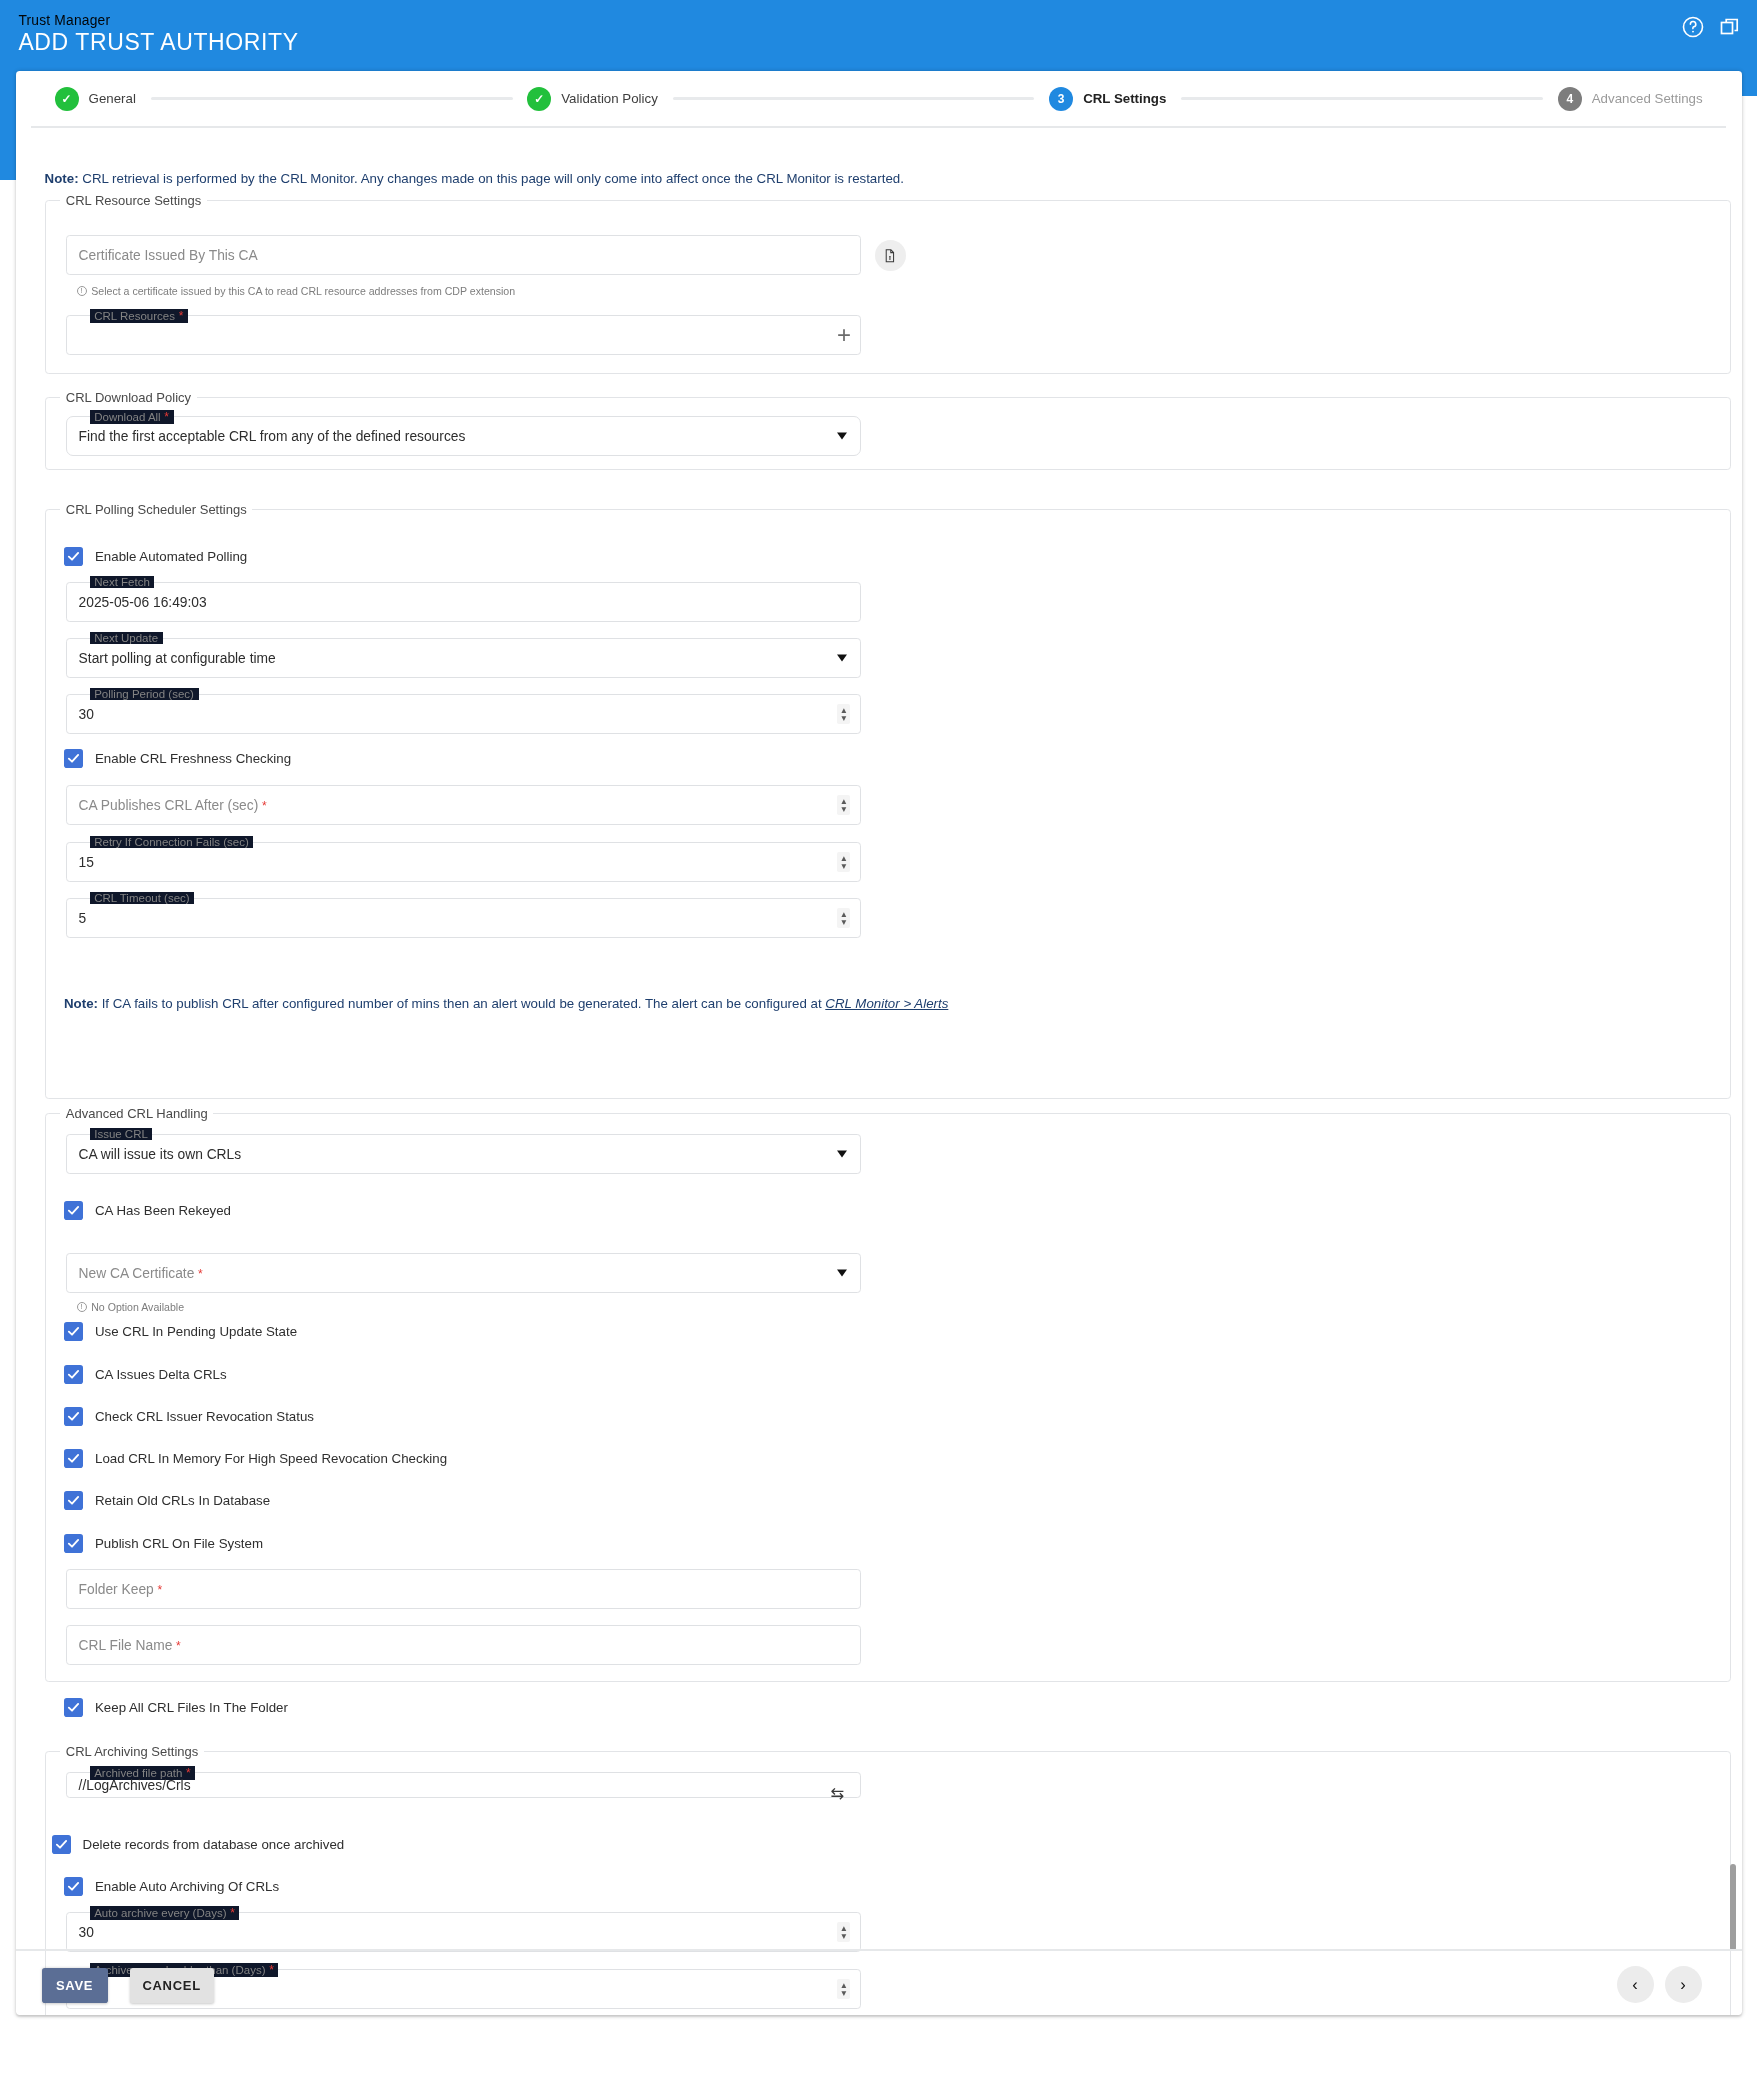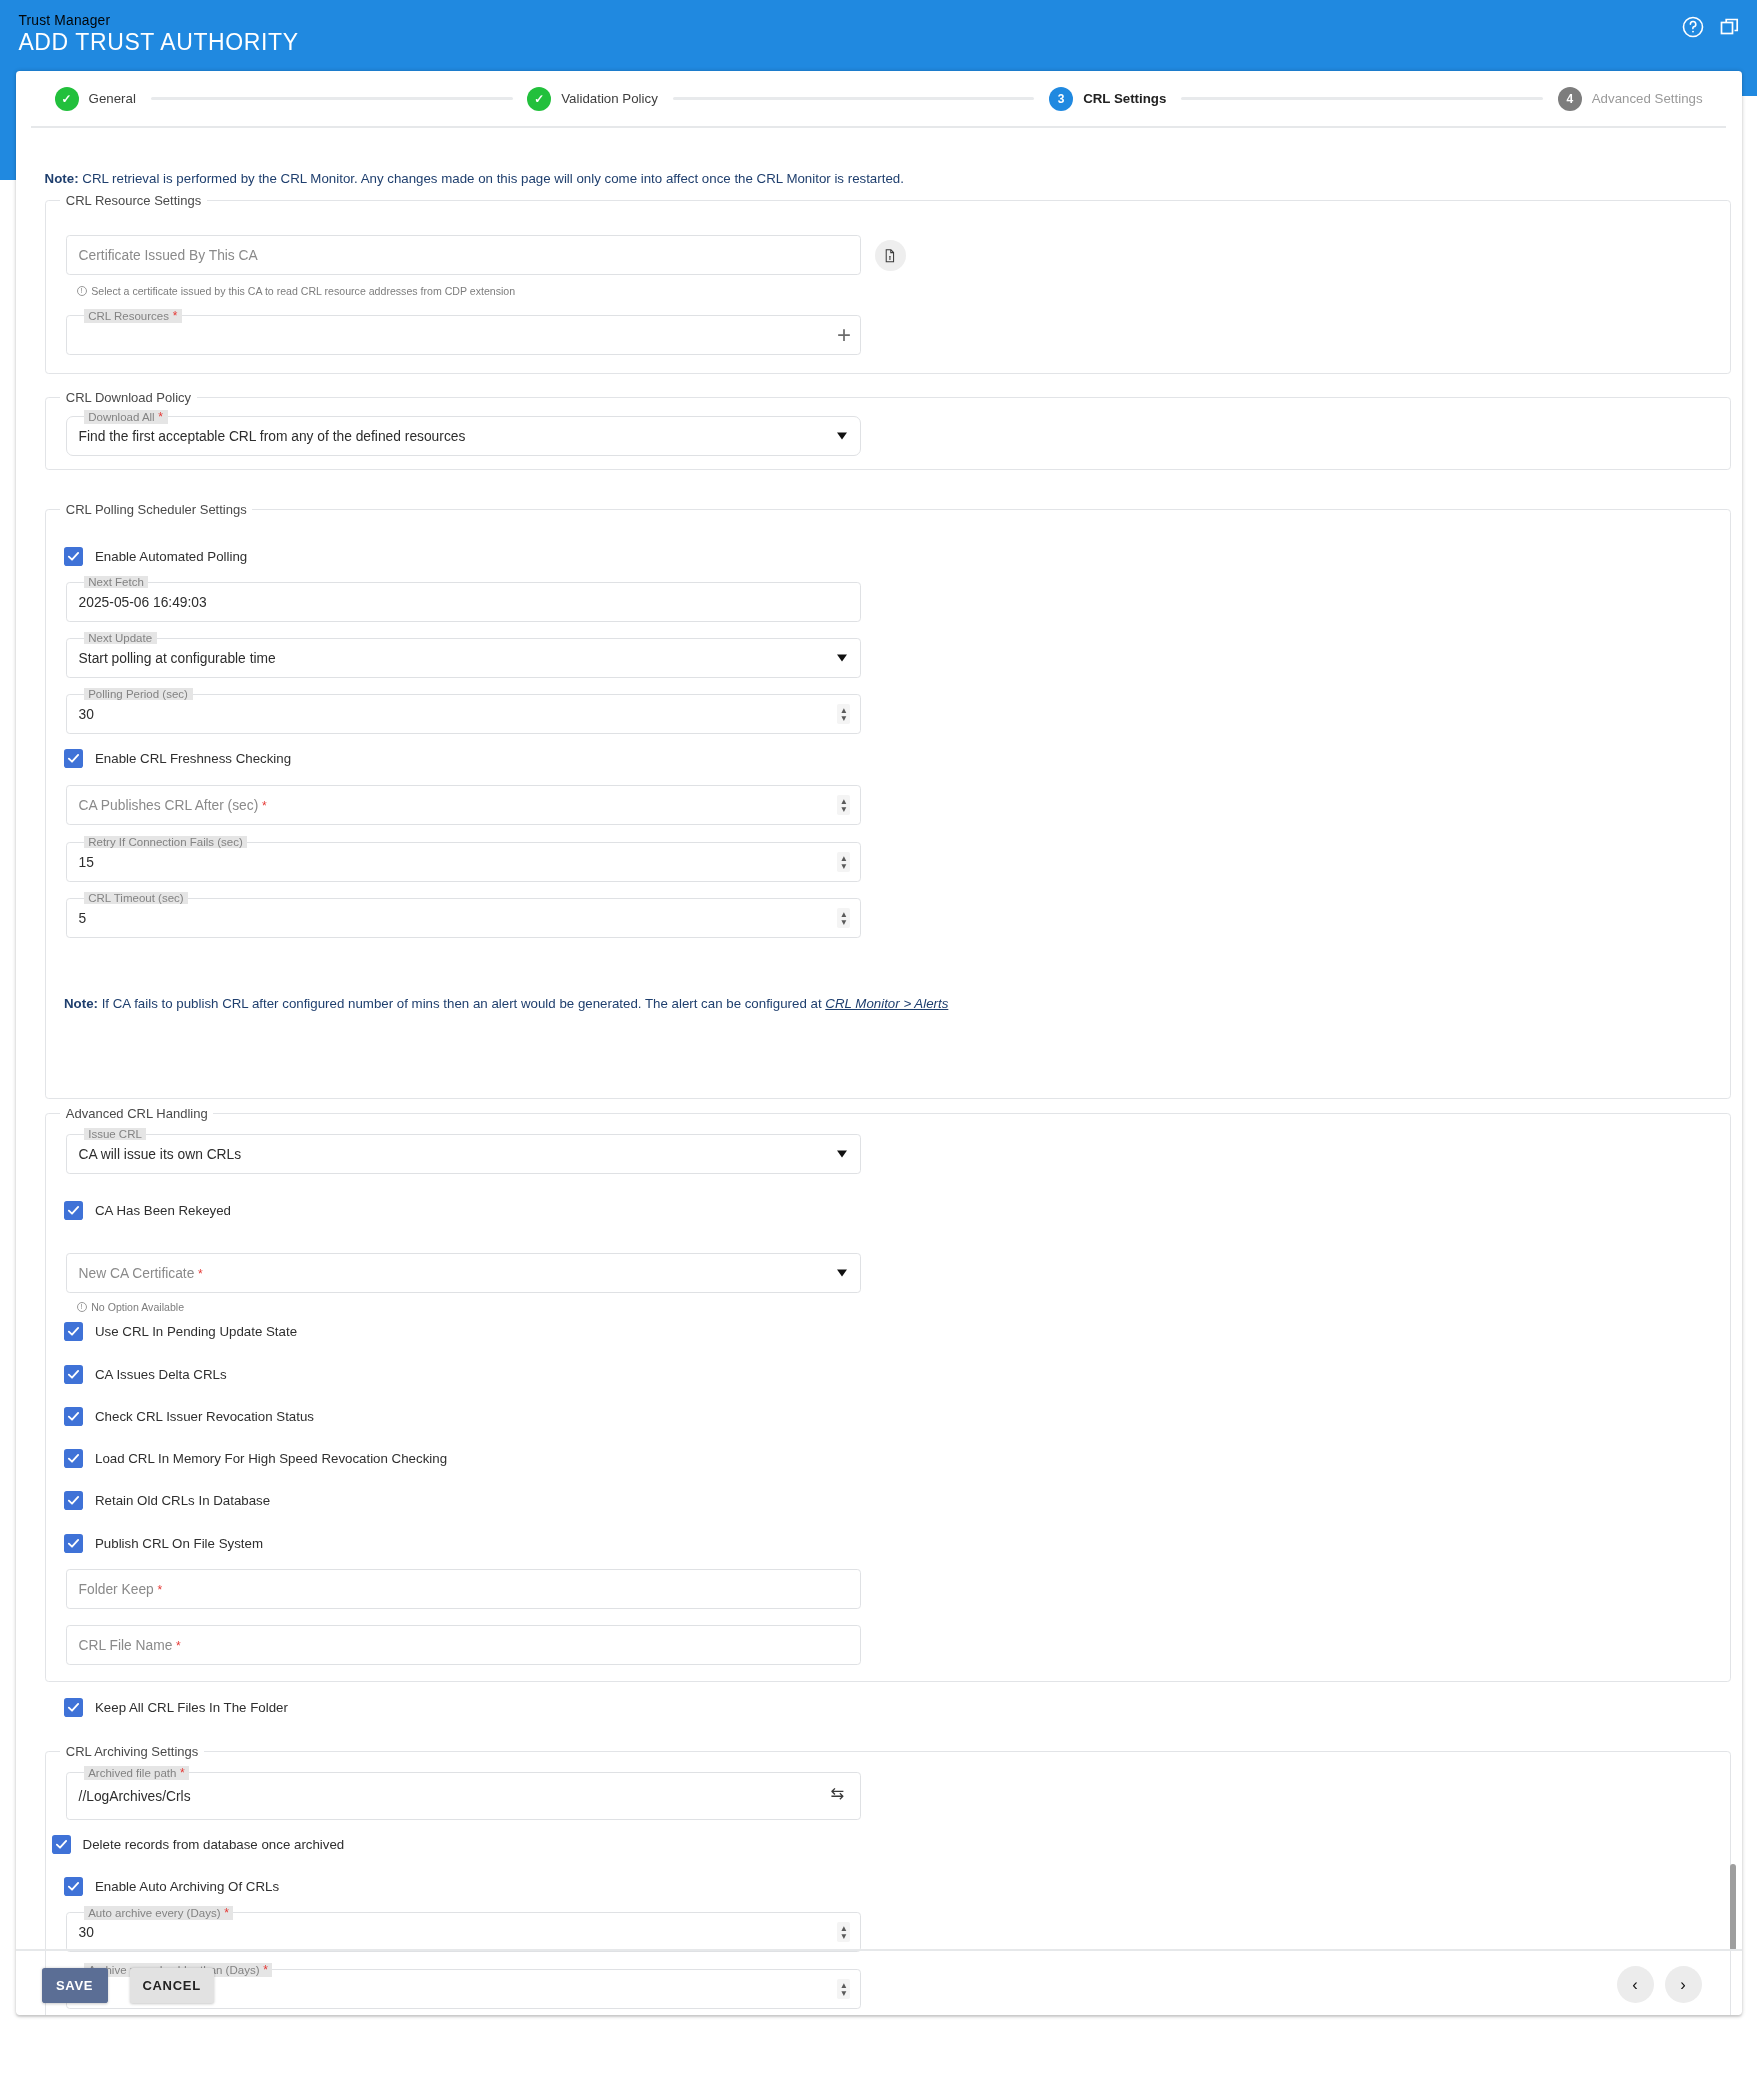--- a/index.html
+++ b/index.html
@@ -87,22 +87,22 @@
     background: #fff; padding: 0 5.5px;
     font-size: 13px; color: #4a4a4a; white-space: nowrap;
   }
 
   
   .field {
     position: absolute;
     border: 0.9px solid #dfe1e4; border-radius: 3.7px; background: #fff;
   }
   .field > .flabel {
-    position: absolute; top: -7.3px; left: 17px;
-    background: #e5e5e5; padding: 0 4.6px;
+    position: absolute; top: -7.3px; left: 23px;
+    background: #0f172a; padding: 0 4.6px;
     font-size: 11.5px; color: #838383; white-space: nowrap;
   }
   .field > .fvalue {
     position: absolute; left: 12px; top: 50%; transform: translateY(-50%);
     font-size: 13.8px; color: #2d2d2d;
   }
   .field > .fph {
     position: absolute; left: 12px; top: 50%; transform: translateY(-50%);
     font-size: 13.8px; color: #8a8a8a;
   }
@@ -427,21 +427,21 @@
               <path d="M2 7.2 L5.4 10.4 L12 3.2" fill="none" stroke="#fff" stroke-width="2" stroke-linecap="round" stroke-linejoin="round"></path>
             </svg>
           </span>
         <span class="cblabel">Keep All CRL Files In The Folder</span>
       </div>
     </div>
 
     <div class="fs" style="left:29px; top:1623px; width:1686px; height:313px;">
       <div class="legend">CRL Archiving Settings</div>
 
-      <div class="field" style="left:20px; top:20px; width:795px; height:48px;">
+      <div class="field" style="left:20px; top:20px; width:795px; height:26px;">
         <div class="flabel"><span>Archived file path</span><span class="req">*</span></div>
         <div class="fvalue">//LogArchives/Crls</div>
         <button class="swapbtn" style="right:9.2px; top:11px;">⇆</button>
       </div>
 
       <div class="cbrow" style="left:6px; top:83px;justify-content:center;">
         <span class="cbox">
             <svg width="13" height="13" viewBox="0 0 14 14">
               <path d="M2 7.2 L5.4 10.4 L12 3.2" fill="none" stroke="#fff" stroke-width="2" stroke-linecap="round" stroke-linejoin="round"></path>
             </svg>

